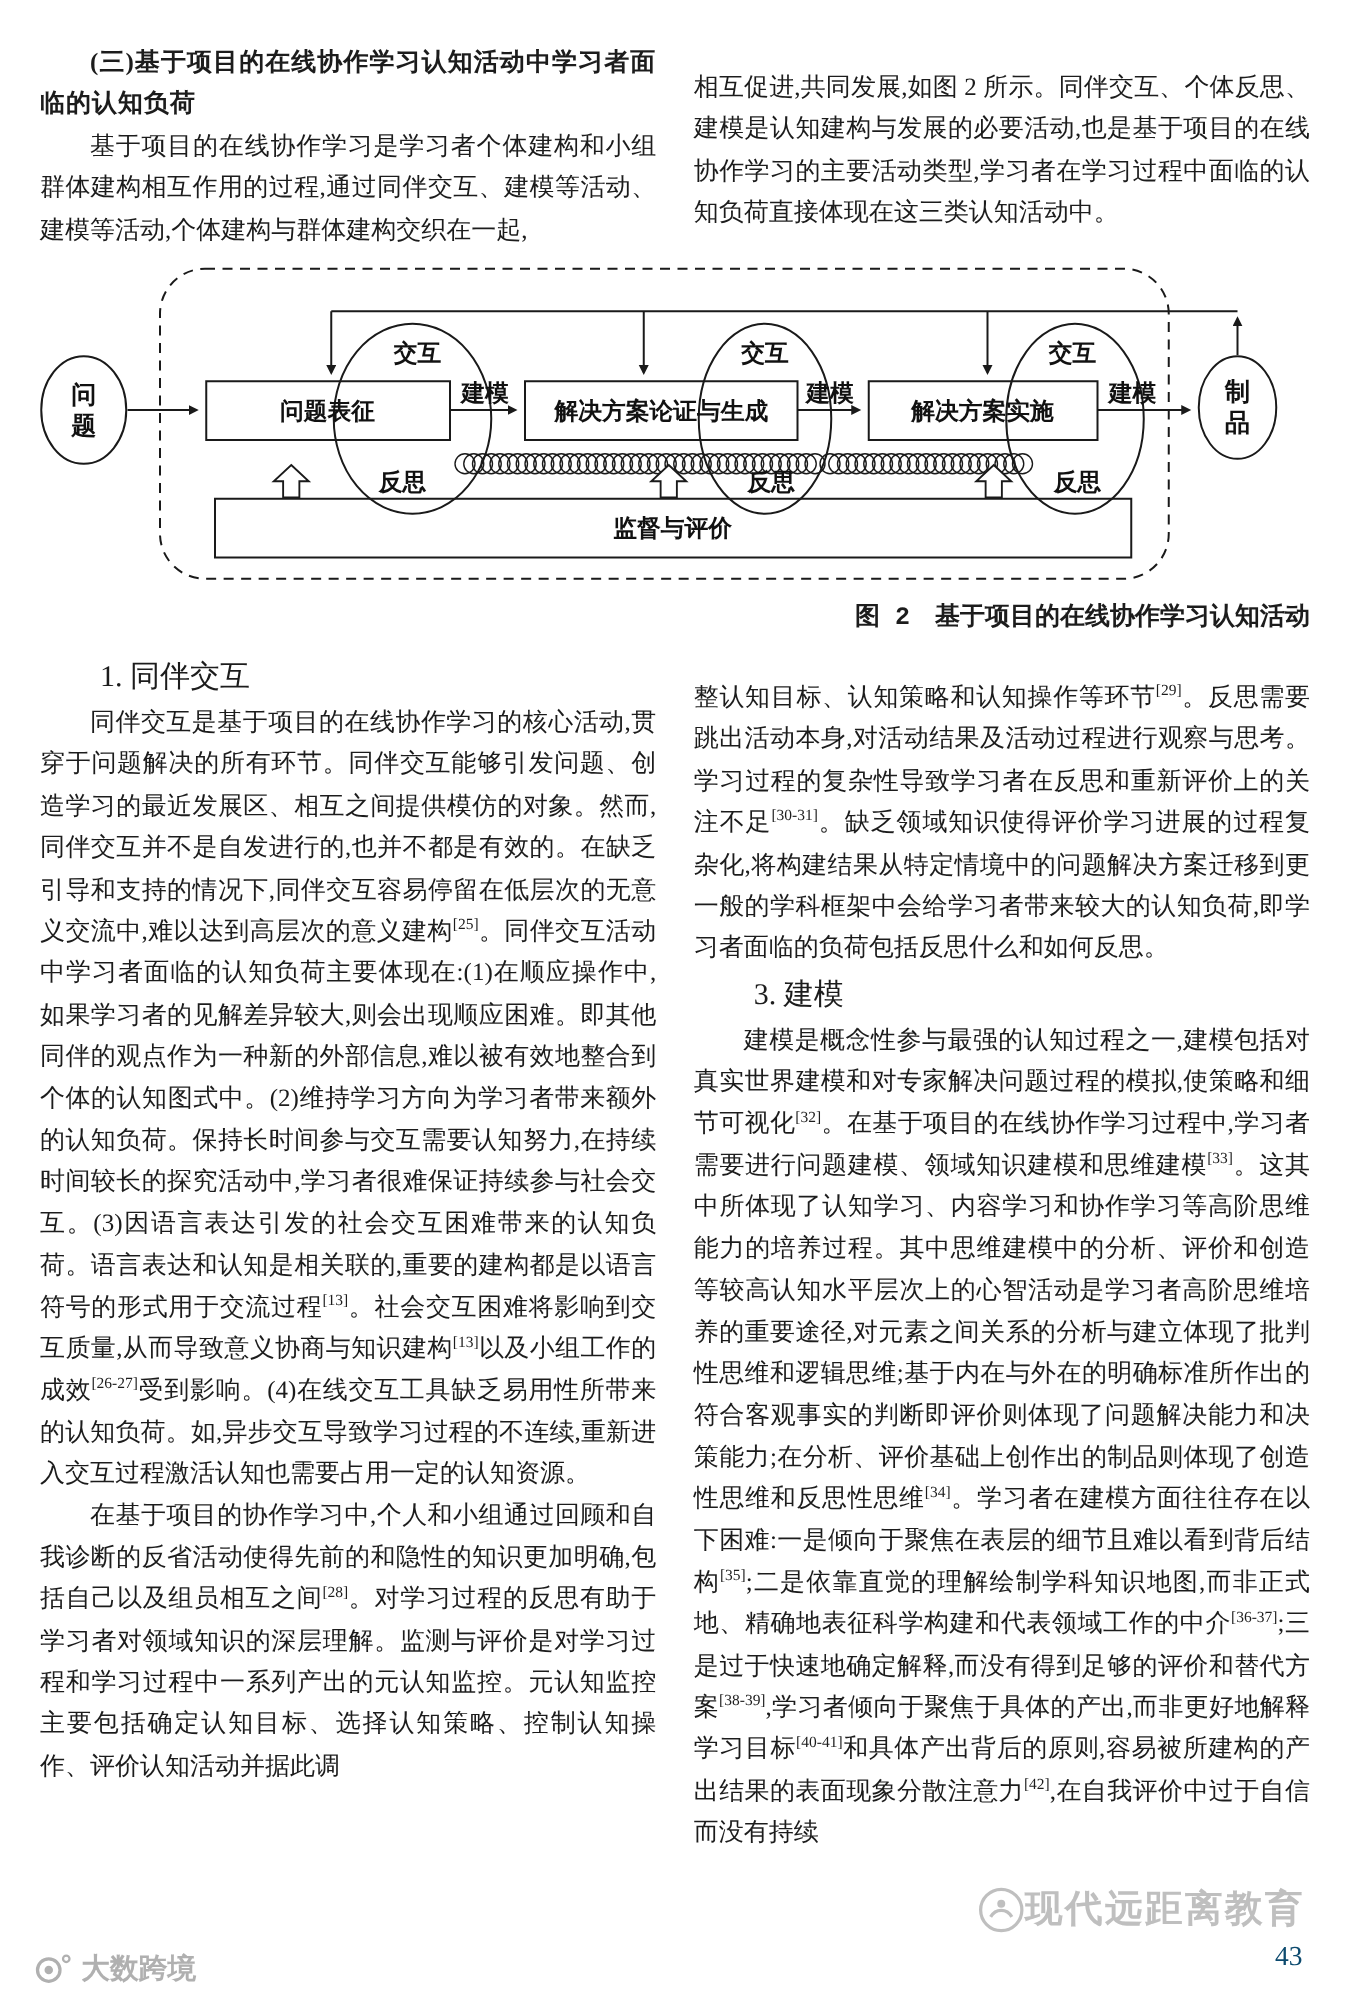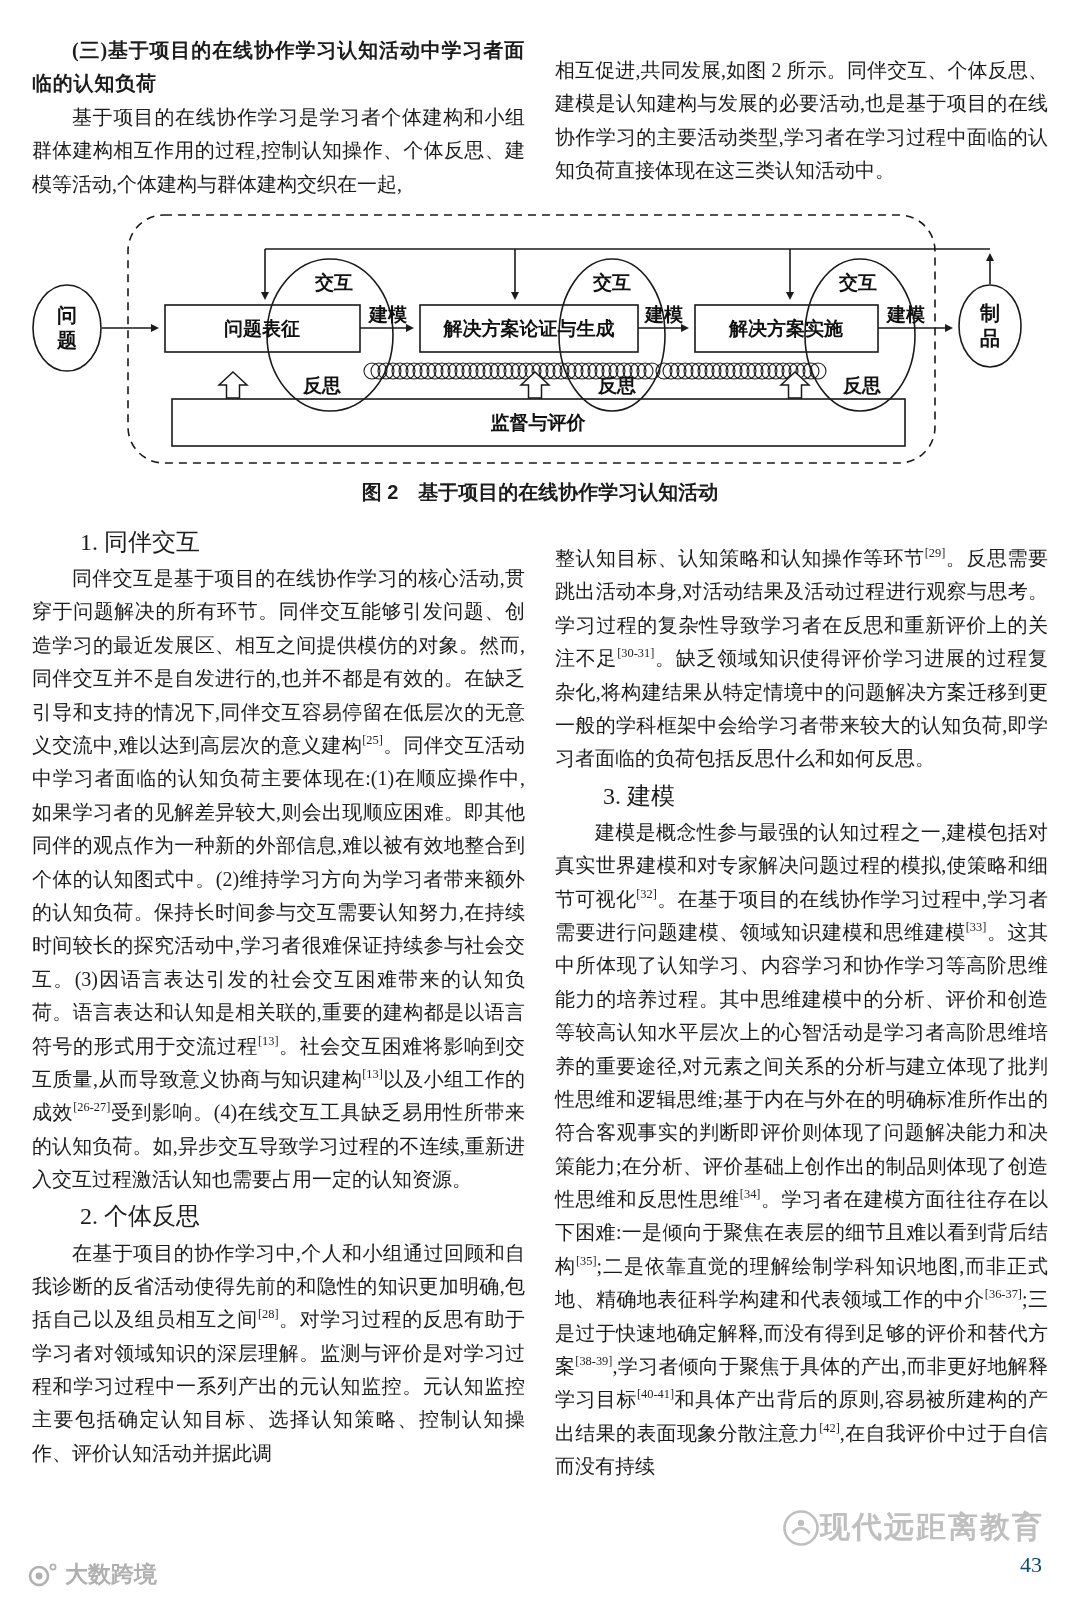--- a/index.html
+++ b/index.html
@@ -19,22 +19,22 @@
     font-weight:bold; font-size:20px; line-height:1.67;
     text-indent:2em; letter-spacing:0.04em;
   }
   .sub-heading { font-weight:normal; font-size:24px; line-height:1.67; text-indent:2em; }
   .para { text-indent:2em; }
   .para.noindent { text-indent:0;margin-top:20px; }
   sup { font-size:0.62em; vertical-align:super; line-height:0; }
   .diagram { margin:0 -32px; display:block; }
   .diagram svg { display:block; }
   .caption {
-    text-align:center; font-weight:bold; font-size:20px;
-    font-family:Liberation Sans, sans-serif;
+    text-align:right; font-weight:bold; font-size:20px;
+    font-family:Liberation Mono, monospace;
     margin:10px 0 16px;
   }
   .body-block { margin-top:4px; }
   .dtext { font-family:"Liberation Sans","DejaVu Sans",sans-serif; }
   .page-number {
     position:absolute; right:38px; bottom:24px;
     font-size:22px; color:#0c4a6e;
   }
   .watermark-left {
     position:absolute; left:26px; bottom:12px;
@@ -51,21 +51,21 @@
   }
 </style>
 </head>
 <body>
 
 <div class="page">
 
   <div class="columns">
     <div class="col">
       <div class="sec-heading">(三)基于项目的在线协作学习认知活动中学习者面临的认知负荷</div>
-      <p class="para">基于项目的在线协作学习是学习者个体建构和小组群体建构相互作用的过程,控制认知操作、个体反思、建模等活动,个体建构与群体建构交织在一起,</p>
+      <p class="para">基于项目的在线协作学习是学习者个体建构和小组群体建构相互作用的过程,通过同伴交互、建模等活动、建模等活动,个体建构与群体建构交织在一起,</p>
     </div>
     <div class="col">
       <p class="para noindent">相互促进,共同发展,如图 2 所示。同伴交互、个体反思、建模是认知建构与发展的必要活动,也是基于项目的在线协作学习的主要活动类型,学习者在学习过程中面临的认知负荷直接体现在这三类认知活动中。</p>
     </div>
   </div>
 
   <figure class="diagram">
     <svg width="1080" height="268" viewBox="0 0 1080 268">
       <defs>
         <marker id="arr" markerWidth="10" markerHeight="10" refX="6" refY="4" orient="auto" markerUnits="userSpaceOnUse">
@@ -199,21 +199,20 @@
       </g>
     </svg>
   </figure>
 
   <div class="caption">图 2　基于项目的在线协作学习认知活动</div>
 
   <div class="columns body-block">
     <div class="col">
       <div class="sub-heading">1. 同伴交互</div>
       <p class="para">同伴交互是基于项目的在线协作学习的核心活动,贯穿于问题解决的所有环节。同伴交互能够引发问题、创造学习的最近发展区、相互之间提供模仿的对象。然而,同伴交互并不是自发进行的,也并不都是有效的。在缺乏引导和支持的情况下,同伴交互容易停留在低层次的无意义交流中,难以达到高层次的意义建构<sup>[25]</sup>。同伴交互活动中学习者面临的认知负荷主要体现在:(1)在顺应操作中,如果学习者的见解差异较大,则会出现顺应困难。即其他同伴的观点作为一种新的外部信息,难以被有效地整合到个体的认知图式中。(2)维持学习方向为学习者带来额外的认知负荷。保持长时间参与交互需要认知努力,在持续时间较长的探究活动中,学习者很难保证持续参与社会交互。(3)因语言表达引发的社会交互困难带来的认知负荷。语言表达和认知是相关联的,重要的建构都是以语言符号的形式用于交流过程<sup>[13]</sup>。社会交互困难将影响到交互质量,从而导致意义协商与知识建构<sup>[13]</sup>以及小组工作的成效<sup>[26-27]</sup>受到影响。(4)在线交互工具缺乏易用性所带来的认知负荷。如,异步交互导致学习过程的不连续,重新进入交互过程激活认知也需要占用一定的认知资源。</p>
-      <div class="sub-heading">2. 个体反思</div>
       <p class="para">在基于项目的协作学习中,个人和小组通过回顾和自我诊断的反省活动使得先前的和隐性的知识更加明确,包括自己以及组员相互之间<sup>[28]</sup>。对学习过程的反思有助于学习者对领域知识的深层理解。监测与评价是对学习过程和学习过程中一系列产出的元认知监控。元认知监控主要包括确定认知目标、选择认知策略、控制认知操作、评价认知活动并据此调</p>
     </div>
     <div class="col">
       <p class="para noindent">整认知目标、认知策略和认知操作等环节<sup>[29]</sup>。反思需要跳出活动本身,对活动结果及活动过程进行观察与思考。学习过程的复杂性导致学习者在反思和重新评价上的关注不足<sup>[30-31]</sup>。缺乏领域知识使得评价学习进展的过程复杂化,将构建结果从特定情境中的问题解决方案迁移到更一般的学科框架中会给学习者带来较大的认知负荷,即学习者面临的负荷包括反思什么和如何反思。</p>
       <div class="sub-heading">3. 建模</div>
       <p class="para">建模是概念性参与最强的认知过程之一,建模包括对真实世界建模和对专家解决问题过程的模拟,使策略和细节可视化<sup>[32]</sup>。在基于项目的在线协作学习过程中,学习者需要进行问题建模、领域知识建模和思维建模<sup>[33]</sup>。这其中所体现了认知学习、内容学习和协作学习等高阶思维能力的培养过程。其中思维建模中的分析、评价和创造等较高认知水平层次上的心智活动是学习者高阶思维培养的重要途径,对元素之间关系的分析与建立体现了批判性思维和逻辑思维;基于内在与外在的明确标准所作出的符合客观事实的判断即评价则体现了问题解决能力和决策能力;在分析、评价基础上创作出的制品则体现了创造性思维和反思性思维<sup>[34]</sup>。学习者在建模方面往往存在以下困难:一是倾向于聚焦在表层的细节且难以看到背后结构<sup>[35]</sup>;二是依靠直觉的理解绘制学科知识地图,而非正式地、精确地表征科学构建和代表领域工作的中介<sup>[36-37]</sup>;三是过于快速地确定解释,而没有得到足够的评价和替代方案<sup>[38-39]</sup>,学习者倾向于聚焦于具体的产出,而非更好地解释学习目标<sup>[40-41]</sup>和具体产出背后的原则,容易被所建构的产出结果的表面现象分散注意力<sup>[42]</sup>,在自我评价中过于自信而没有持续</p>
     </div>
   </div>
 
   <div class="watermark-left">

